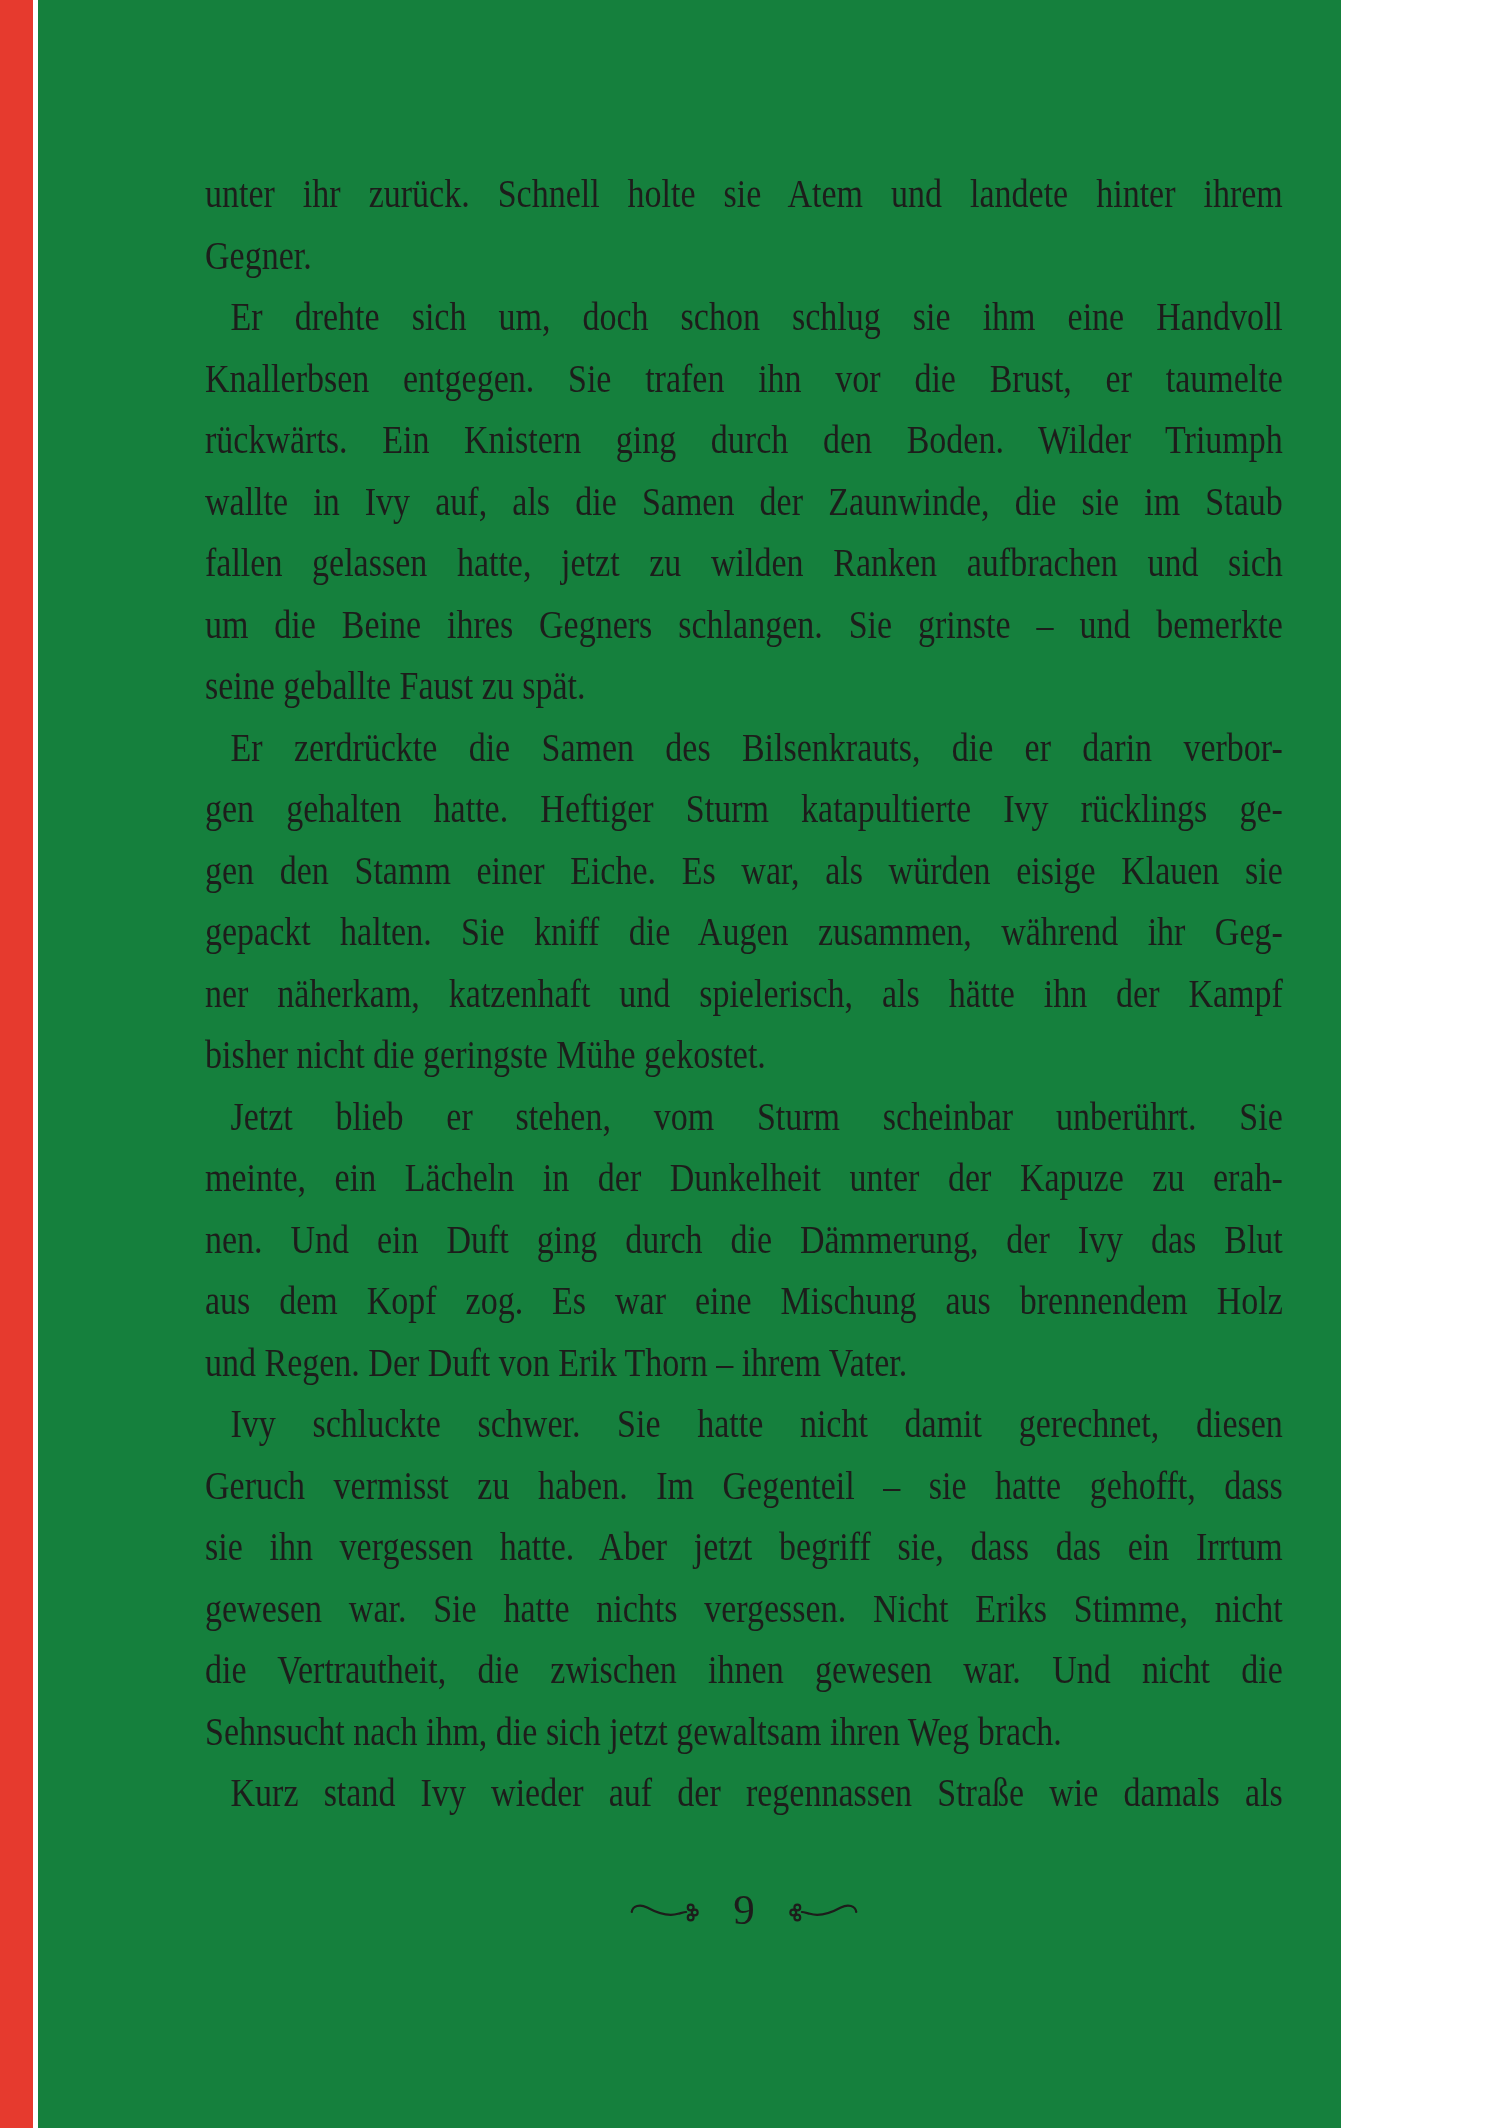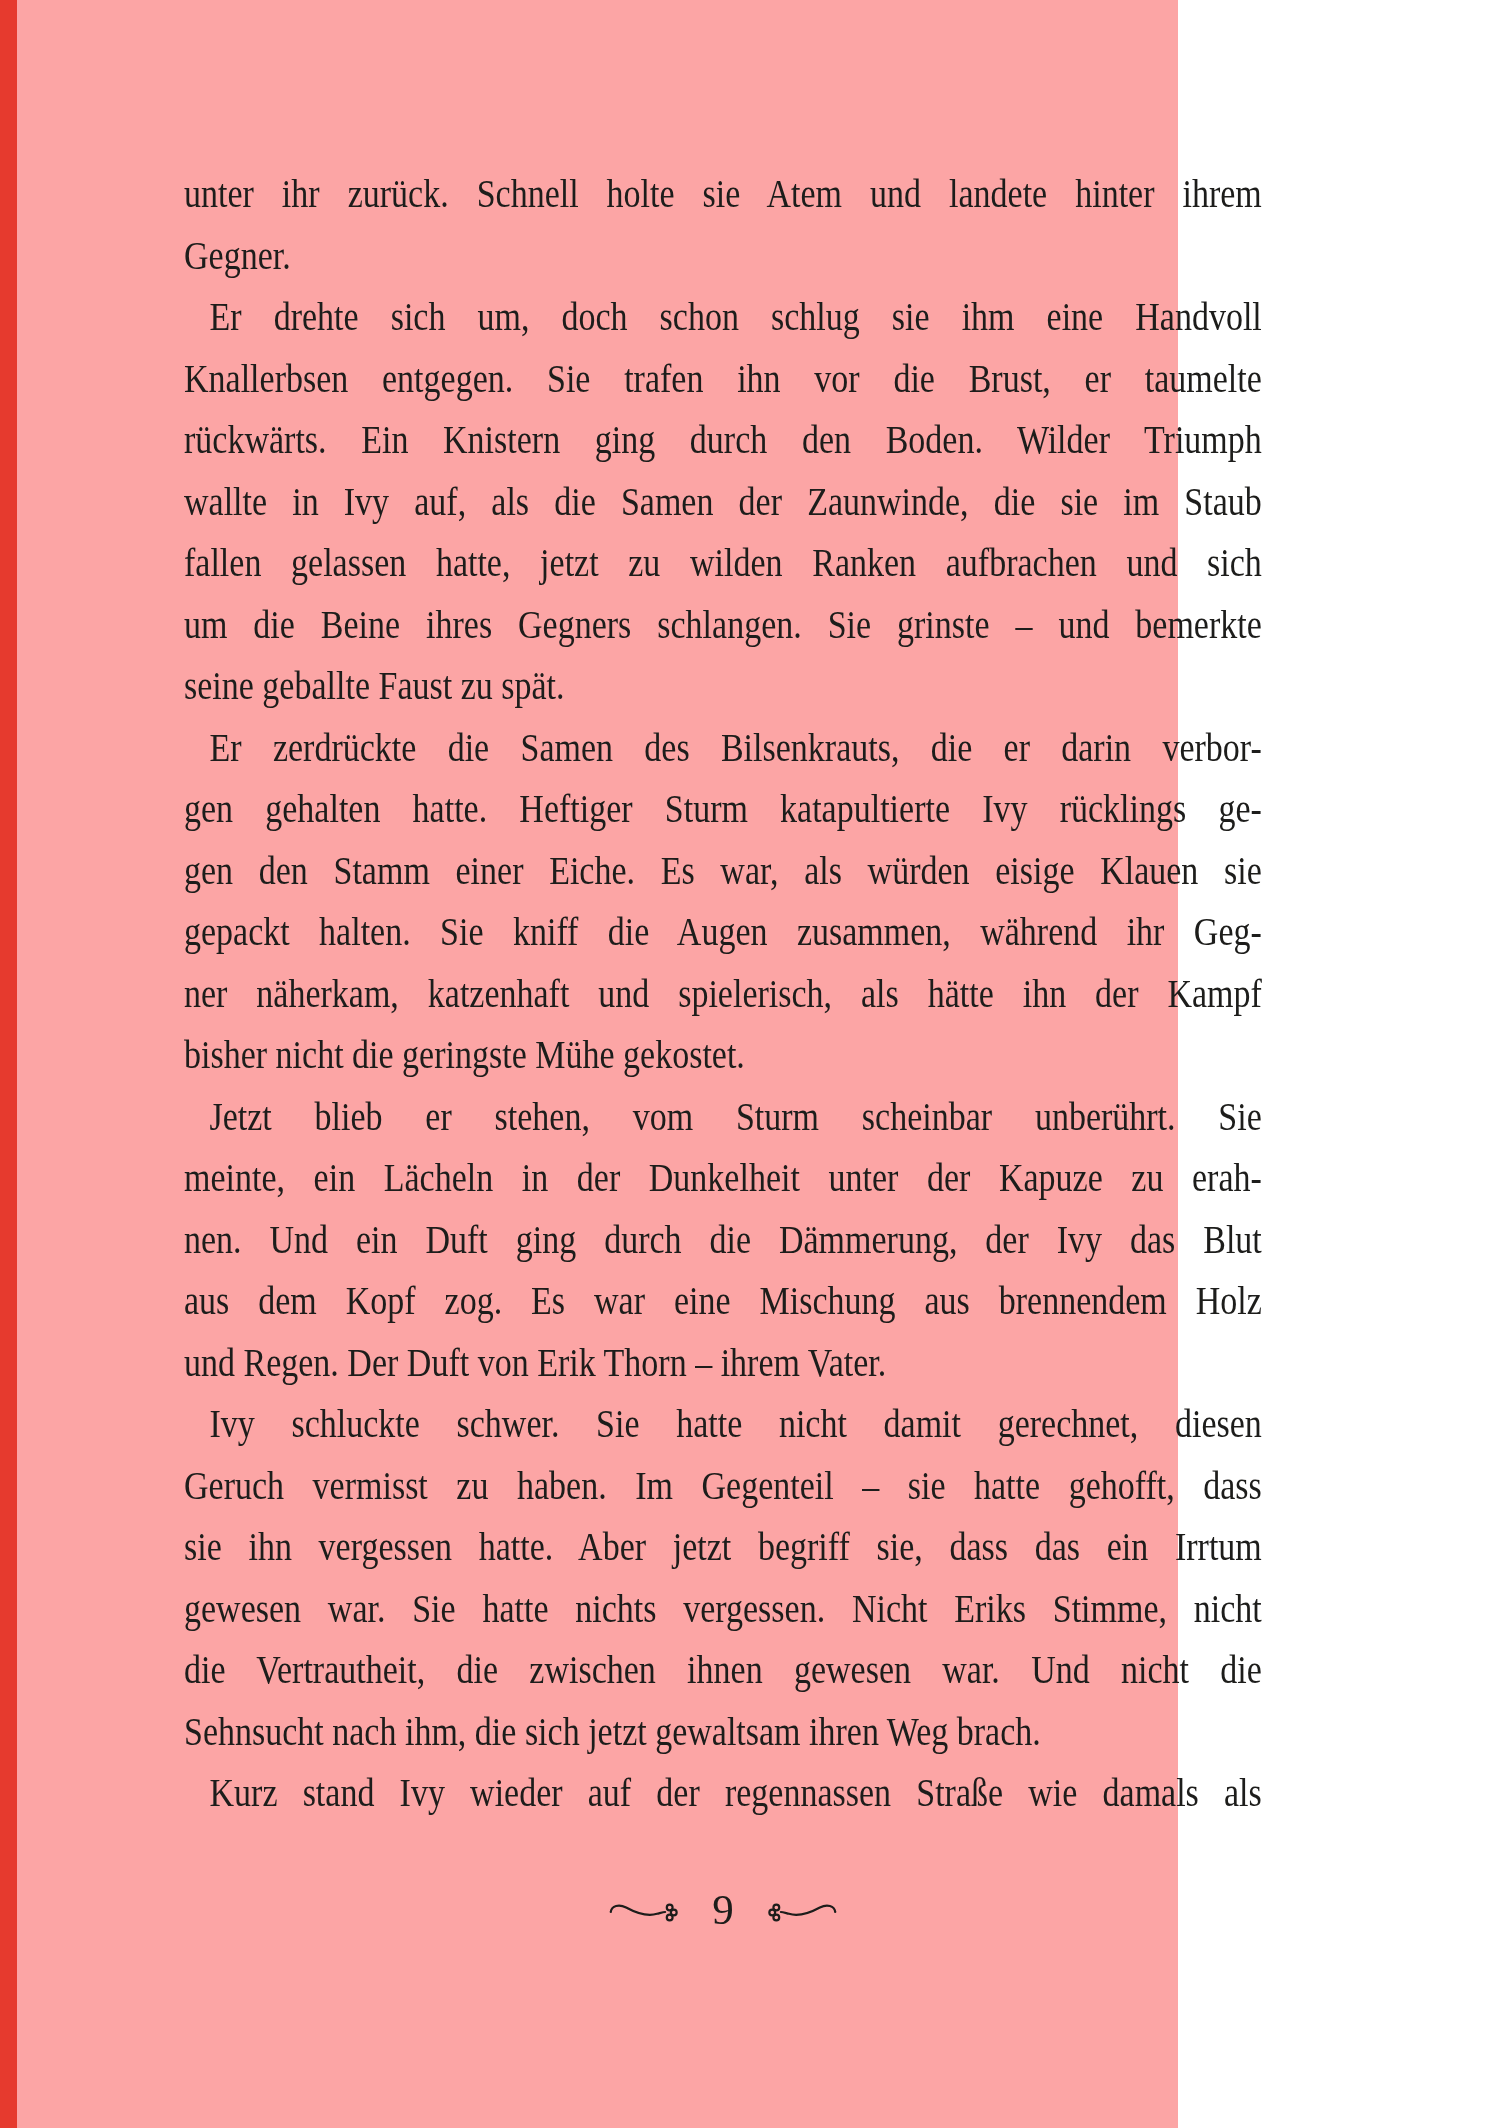--- a/index.html
+++ b/index.html
@@ -19,25 +19,25 @@
   .cover-edge {
     position: absolute;
     left: 0;
     top: 0;
     width: 33px;
     height: 2128px;
     background: #e63a2e;
   }
   .page {
     position: absolute;
-    left: 17px;
+    left: 38px;
     top: 0;
-    width: 1161px;
+    width: 1303px;
     height: 2128px;
-    background: #fca5a5;
+    background: #15803d;
   }
   
   .text-block {
     position: absolute;
     left: 167px;            
     top: 163px;
     width: 1268px;          
     transform: scaleX(0.85);
     transform-origin: 0 0;
     color: #1d1d1b;

